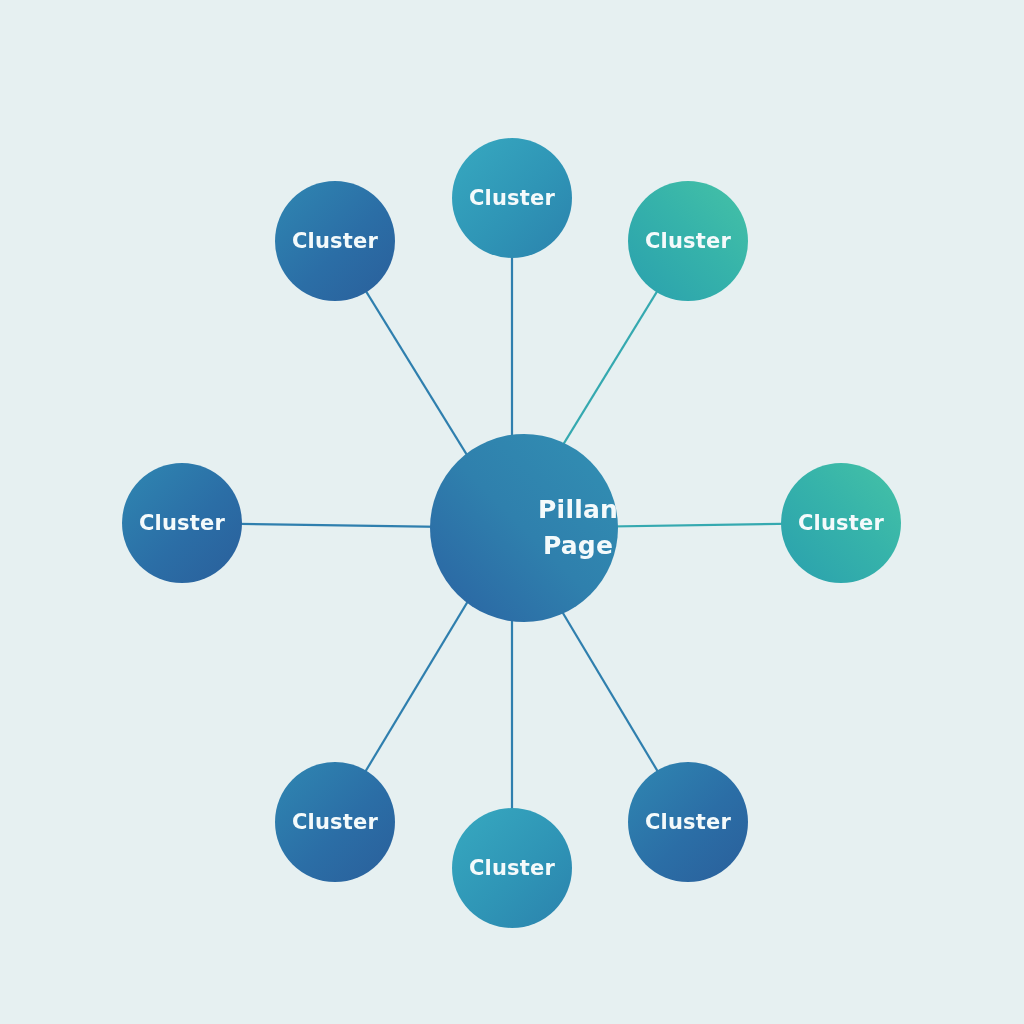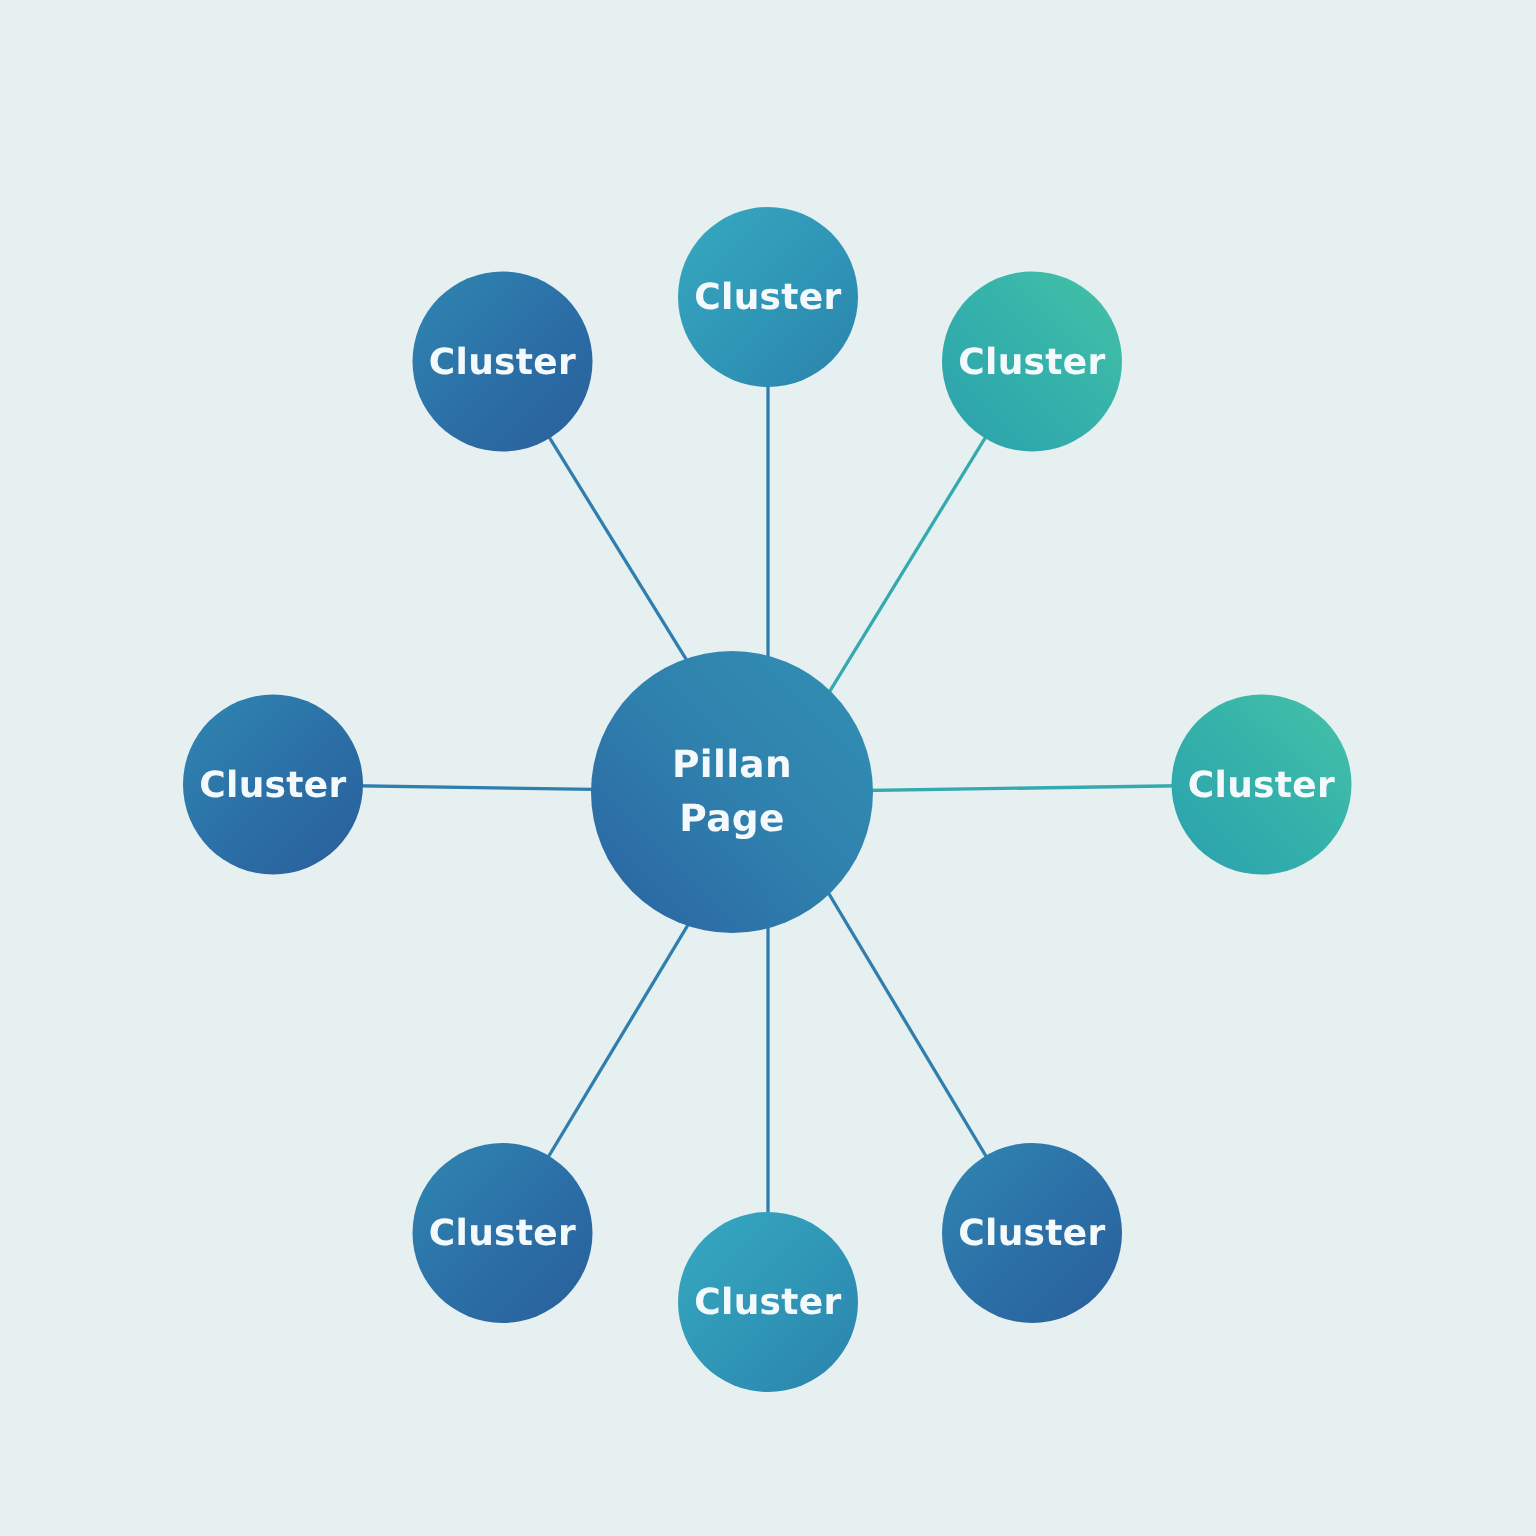--- a/index.html
+++ b/index.html
@@ -14,21 +14,21 @@
     position: absolute;
     border-radius: 50%;
     display: flex; align-items: center; justify-content: center;
     text-align: center;
     color: #f4fafb;
     font-weight: bold;
     box-sizing: border-box;
     cursor: pointer;
   }
   .node .label { display: block; line-height: 1.45; letter-spacing: 0.2px; }
-  .cluster { width: 120px; height: 120px; font-size: 24px; }
+  .cluster { width: 120px; height: 120px; font-size: 21px; }
   .pillar { width: 188px; height: 188px; font-size: 25px; }
   .g-deep { background: linear-gradient(135deg, #2f87b2 0%, #2b6ea6 55%, #2a5f9b 100%); }
   .g-mid { background: linear-gradient(135deg, #37a9c0 0%, #2f95b6 55%, #2b82ad 100%); }
   .g-teal { background: linear-gradient(45deg, #2aa0ae 0%, #36b3aa 55%, #45c2a6 100%); }
   .g-pillar { background: linear-gradient(45deg, #2a62a2 0%, #2f80ad 50%, #3290b3 100%); }
   svg.lines { position: absolute; left: 0; top: 0; }
 </style>
 </head>
 <body>
 
@@ -45,21 +45,21 @@
         <line x1="512" y1="528" x2="335" y2="241" stroke="#2f7fae" stroke-width="2.2"></line>
         <line x1="512" y1="528" x2="688" y2="241" stroke="#35a9b0" stroke-width="2.2"></line>
         <line x1="512" y1="528" x2="182" y2="523" stroke="#2f7fae" stroke-width="2.2"></line>
         <line x1="512" y1="528" x2="841" y2="523" stroke="#35a9b0" stroke-width="2.2"></line>
         <line x1="512" y1="528" x2="335" y2="822" stroke="#2f7fae" stroke-width="2.2"></line>
         <line x1="512" y1="528" x2="512" y2="868" stroke="#2f7fae" stroke-width="2.2"></line>
         <line x1="512" y1="528" x2="688" y2="822" stroke="#2f7fae" stroke-width="2.2"></line>
       </g>
   </svg>
 
-  <div class="node pillar g-pillar" id="node-pillar" style="left:394px; top:434px;">
+  <div class="node pillar g-pillar" id="node-pillar" style="left:430px; top:434px;justify-content:flex-end;">
     <span class="label">
       <span>Pillan</span><br>
       <span>Page</span>
     </span>
   </div>
 
   <div class="node cluster g-mid" id="node-cluster-top" style="left:452px; top:138px;">
     <span class="label">Cluster</span>
   </div>
   <div class="node cluster g-deep" id="node-cluster-top-left" style="left:275px; top:181px;">

